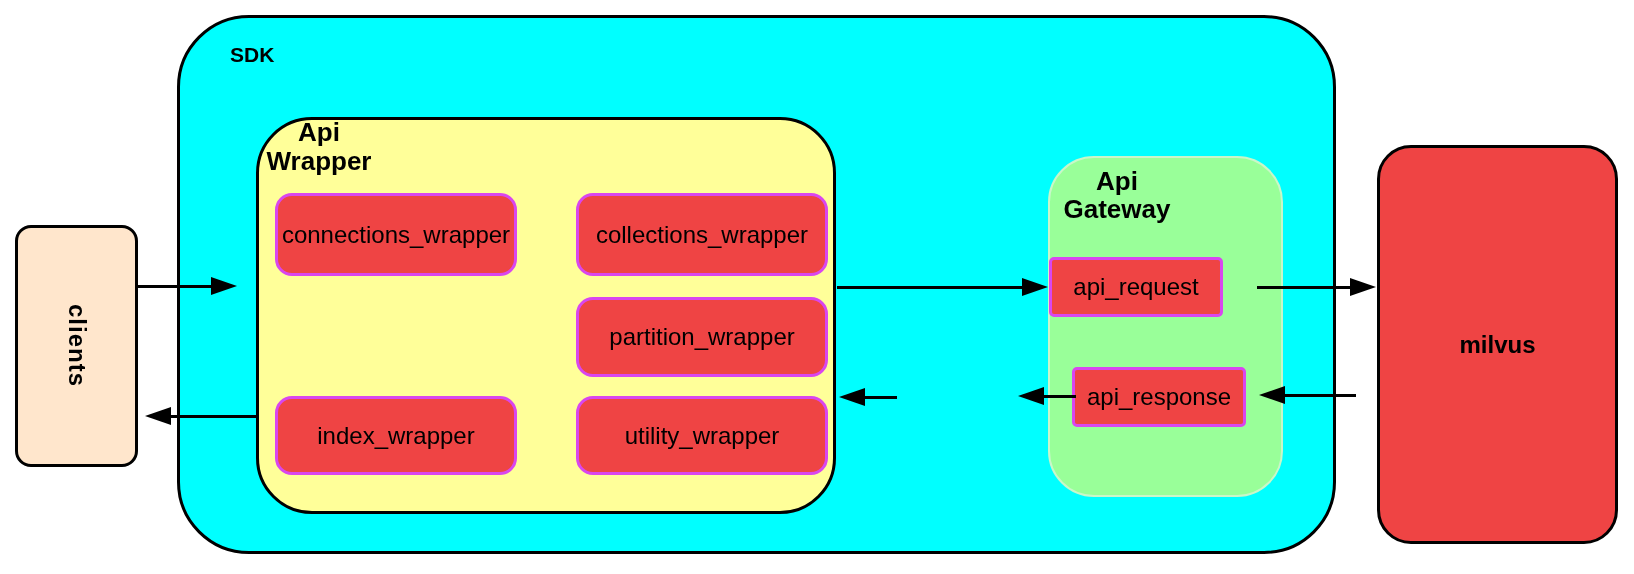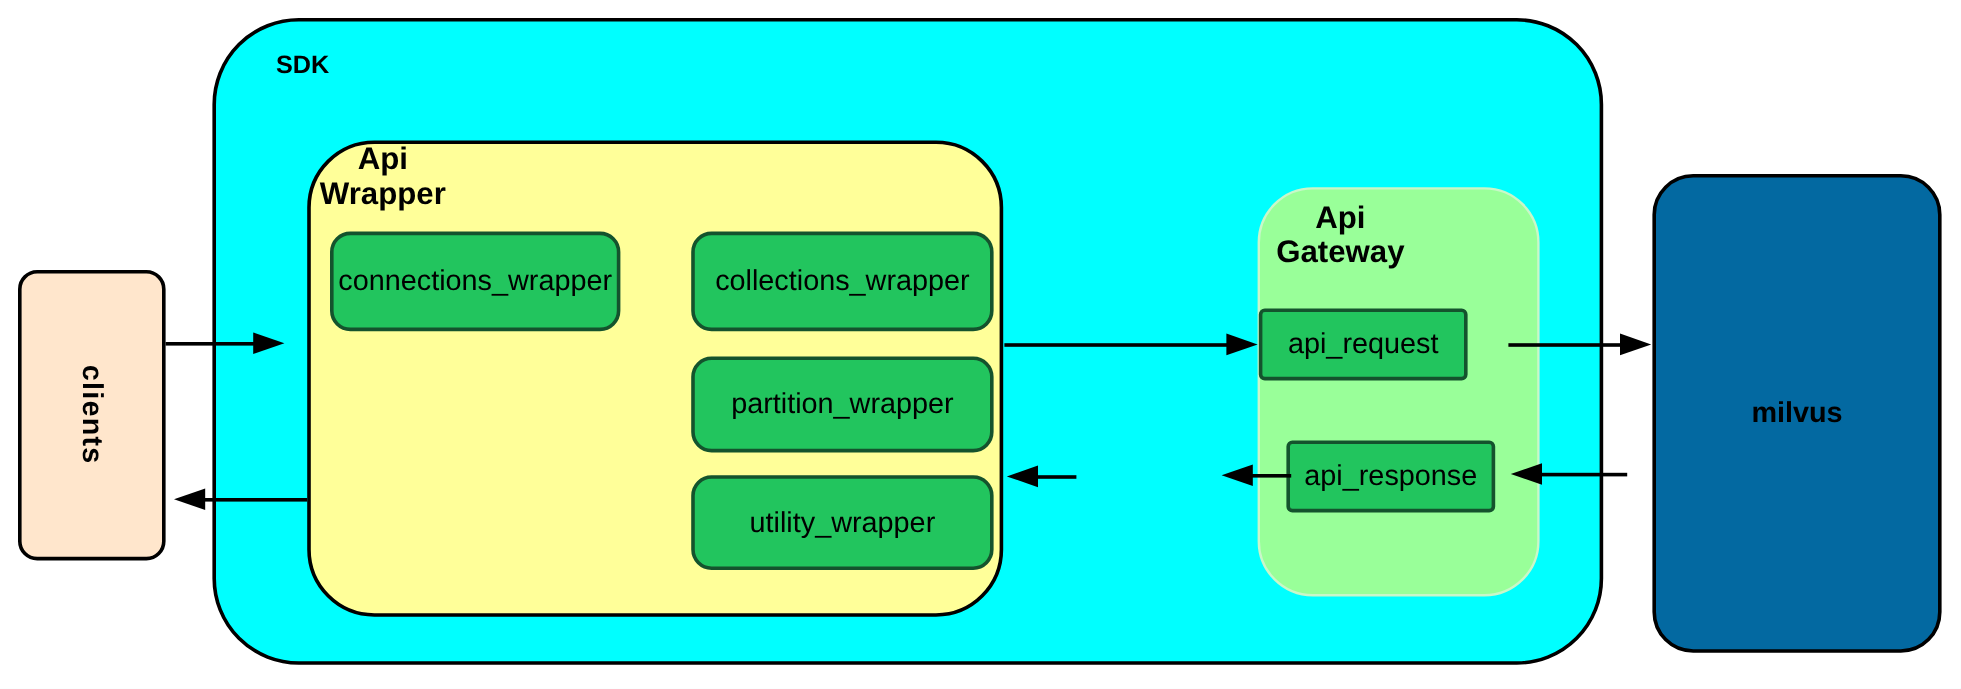--- a/index.html
+++ b/index.html
@@ -42,28 +42,28 @@
   .clients {
     left:15px; top:225px; width:123px; height:242px;
     background:#ffe6cc; border:3px solid #000000; border-radius:16px;
     display:flex; align-items:center; justify-content:center;
   }
   .clients .vtext {
     writing-mode:vertical-rl; font-size:24px; font-weight:bold; letter-spacing:1px;
   }
   .milvus {
     left:1377px; top:145px; width:241px; height:399px;
-    background:#0369a1; border:3px solid #000000; border-radius:34px;
+    background:#ef4444; border:3px solid #000000; border-radius:34px;
     display:flex; align-items:center; justify-content:center;
     font-size:24px; font-weight:bold;
   }
 
   
   .node {
-    background:#22c55e; border:3px solid #14532d; border-radius:17px;
+    background:#ef4444; border:3px solid #d946ef; border-radius:17px;
     display:flex; align-items:center; justify-content:center;
     font-size:24px; font-weight:normal; white-space:nowrap;
   }
   .m-col1 { left:275px; width:242px; }
   .m-col2 { left:576px; width:252px; }
   .m-row1 { top:193px; height:83px; }
   .m-row2 { top:297px; height:80px; }
   .m-row3 { top:396px; height:79px; }
 
   .gw-node { left:1049px; width:174px; height:60px; border-radius:5px; }
@@ -91,20 +91,21 @@
 
   <div class="abs wrapper"></div>
   <div class="abs wrapper-title">
     <div>Api</div>
     <div>Wrapper</div>
   </div>
 
   <div class="abs node m-col1 m-row1">connections_wrapper</div>
   <div class="abs node m-col2 m-row1">collections_wrapper</div>
   <div class="abs node m-col2 m-row2">partition_wrapper</div>
+  <div class="abs node m-col1 m-row3">index_wrapper</div>
   <div class="abs node m-col2 m-row3">utility_wrapper</div>
 
   <div class="abs gateway"></div>
   <div class="abs gateway-title">
     <div>Api</div>
     <div>Gateway</div>
   </div>
   <div class="abs node gw-node gw-req">api_request</div>
   <div class="abs node gw-node gw-res">api_response</div>
 

